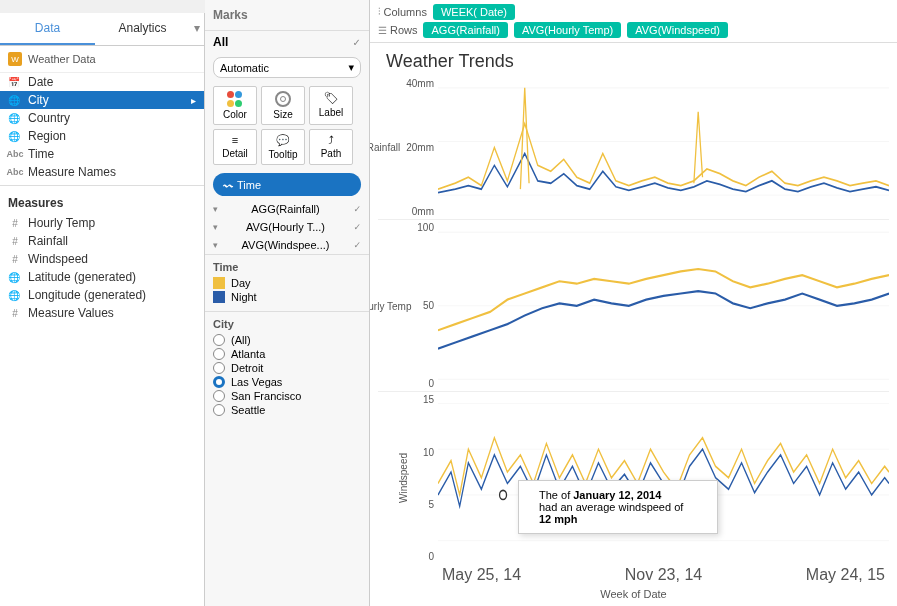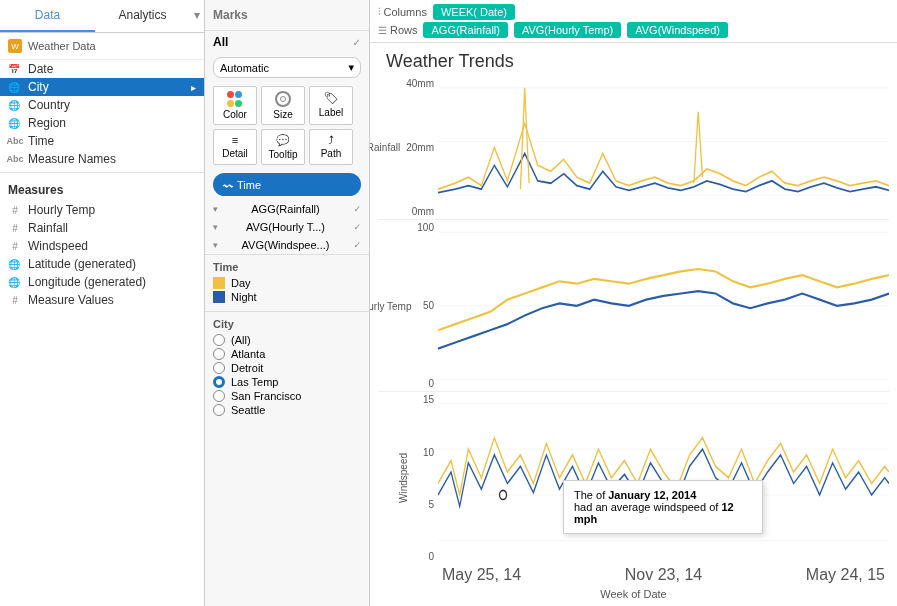--- a/index.html
+++ b/index.html
@@ -1,19 +1,19 @@
 <!DOCTYPE html>
 <html><head>
   <meta charset="utf-8">
   <style>
     * { box-sizing: border-box; margin: 0; padding: 0; }
     body { font-family: 'Segoe UI', Tahoma, Geneva, Verdana, sans-serif; font-size: 12px; background: #f0f0f0; display: flex; height: 606px; width: 897px; overflow: hidden; }
 
     
-    .left-panel { width: 205px; background: #fff; border-right: 1px solid #ccc; display: flex; flex-direction: column; }
+    .left-panel { width: 205px; background: #fff; border-right: 1px solid #ccc; display: flex; flex-direction: column; margin-top: 13px; }
     .tabs { display: flex; border-bottom: 1px solid #ccc; }
     .tab { flex: 1; padding: 8px 4px; text-align: center; cursor: pointer; font-size: 12px; color: #333; border-bottom: 2px solid transparent; }
     .tab.active { border-bottom: 2px solid #4a90d9; color: #4a90d9; }
     .tab-arrow { padding: 8px 4px; color: #888; cursor: pointer; }
     .data-source { display: flex; align-items: center; padding: 6px 8px; font-size: 11px; color: #555; border-bottom: 1px solid #eee; }
     .data-source-icon { width: 14px; height: 14px; background: #e8a020; border-radius: 2px; margin-right: 6px; display: flex; align-items: center; justify-content: center; color: white; font-size: 8px; }
 
     .section-header { display: flex; align-items: center; justify-content: space-between; padding: 6px 8px 4px; }
     .section-title { font-weight: bold; font-size: 12px; color: #333; }
     .section-icons { display: flex; gap: 4px; }
@@ -235,21 +235,21 @@
     <div class="filter-item">
       <div class="radio"></div>
       <span>Atlanta</span>
     </div>
     <div class="filter-item">
       <div class="radio"></div>
       <span>Detroit</span>
     </div>
     <div class="filter-item">
       <div class="radio selected"></div>
-      <span>Las Temp</span>
+      <span>Las Vegas</span>
     </div>
     <div class="filter-item">
       <div class="radio"></div>
       <span>San Francisco</span>
     </div>
     <div class="filter-item">
       <div class="radio"></div>
       <span>Seattle</span>
     </div>
   </div>
@@ -340,21 +340,21 @@
           <line x1="0" y1="130" x2="520" y2="130" stroke="#eee" stroke-width="0.5"></line>
 
           <polyline points="0,80 15,60 25,90 35,50 50,75 65,40 80,70 95,55 110,80 125,45 140,75 155,55 170,80 185,50 200,75 215,60 230,80 245,50 260,70 275,85 290,55 305,40 320,65 335,75 350,50 365,80 380,60 395,45 410,70 425,55 440,80 455,50 470,75 485,60 500,80 515,65 520,70" fill="none" stroke="#f0c040" stroke-width="1.5"></polyline>
 
           <polyline points="0,90 15,70 25,100 35,62 50,85 65,55 80,80 95,65 110,88 125,55 140,85 155,65 170,90 185,62 200,85 215,72 230,90 245,62 260,80 275,95 290,65 305,50 320,75 335,85 350,62 365,88 380,70 395,55 410,80 425,65 440,90 455,62 470,85 485,70 500,90 515,75 520,80" fill="none" stroke="#2a5ca8" stroke-width="1.5"></polyline>
 
           <circle cx="75" cy="90" r="4" fill="white" stroke="#333" stroke-width="1.5"></circle>
         </svg>
 
         
-        <div style="position:absolute;left:80px;bottom:30px;background:white;border:1px solid #ccc;padding:8px 10px;font-size:11px;box-shadow:2px 2px 6px rgba(0,0,0,0.15);width:200px;z-index:10;margin-left:45px;">
+        <div style="position:absolute;left:80px;bottom:30px;background:white;border:1px solid #ccc;padding:8px 20px;font-size:11px;box-shadow:2px 2px 6px rgba(0,0,0,0.15);width:200px;z-index:10;">
           <div>
             <span>The  of </span><span class="tooltip-bold" style="font-weight:bold;">January 12, 2014</span>
           </div>
           <div>
             <span>had an average windspeed of </span><span class="tooltip-bold" style="font-weight:bold;">12 mph</span>
           </div>
         </div>
       </div>
     </div>
 

